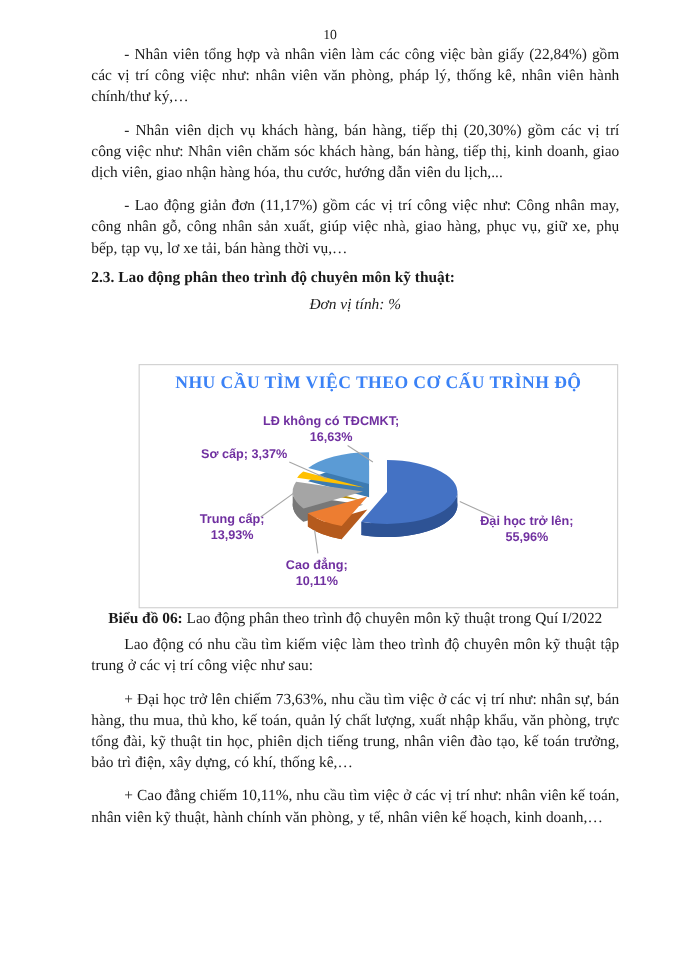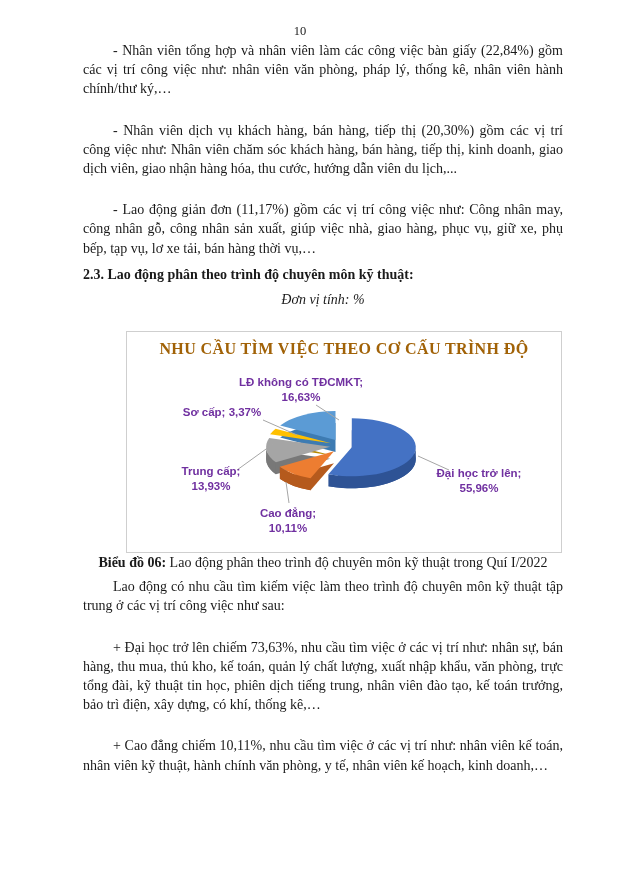--- a/index.html
+++ b/index.html
@@ -3,30 +3,30 @@
 <meta charset="utf-8">
 <style>
   html,body{margin:0;padding:0;background:#fff;}
   .page{position:relative;width:600px;height:877px;background:#ffffff;overflow:hidden;
         font-family:"Liberation Serif", serif;color:#1a1a1a;}
   .page-number{position:absolute;top:24px;left:0;right:0;text-align:center;
         font-size:12.5px;color:#222;}
   .text-top{position:absolute;left:83px;top:41px;width:480px;}
   .text-bottom{position:absolute;left:83px;top:553px;width:480px;}
   .para{margin:0;text-align:justify;text-indent:30px;font-size:14px;line-height:19.2px;}
-  .para + .para{margin-top:22px;}
+  .para + .para{margin-top:11px;}
   .heading{margin:7px 0 0 0;font-size:14px;line-height:19.2px;font-weight:bold;}
   .unit-note{margin-top:6px;text-align:center;font-style:italic;font-size:14px;line-height:19.2px;}
   .caption{margin:0;text-align:center;font-size:14px;line-height:19.2px;}
   .caption + .para{margin-top:5px;}
   .chart-frame{position:absolute;left:126px;top:331px;width:436px;height:222px;
         box-sizing:border-box;border:1px solid #cfcfcf;background:#fff;}
   .chart-title{position:absolute;top:8px;left:0;width:100%;text-align:center;
         font-family:"Liberation Serif", serif;font-weight:bold;font-size:16px;
-        letter-spacing:.4px;color:#a16207;}
+        letter-spacing:.4px;color:#3b82f6;}
   #pie-svg{position:absolute;left:0;top:0;}
   .slice-label{font-family:"Liberation Sans", sans-serif;font-weight:700;font-size:11.5px;}
 </style>
 </head>
 <body>
 
 <div class="page">
 
   <div class="page-number">10</div>
 

